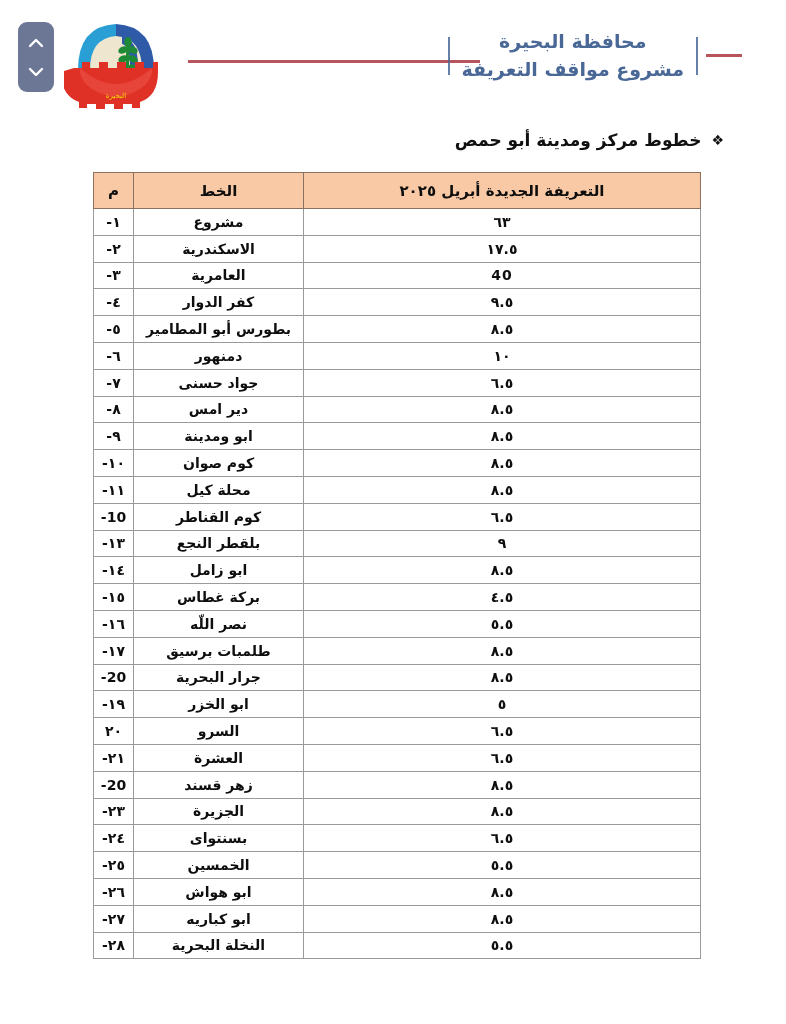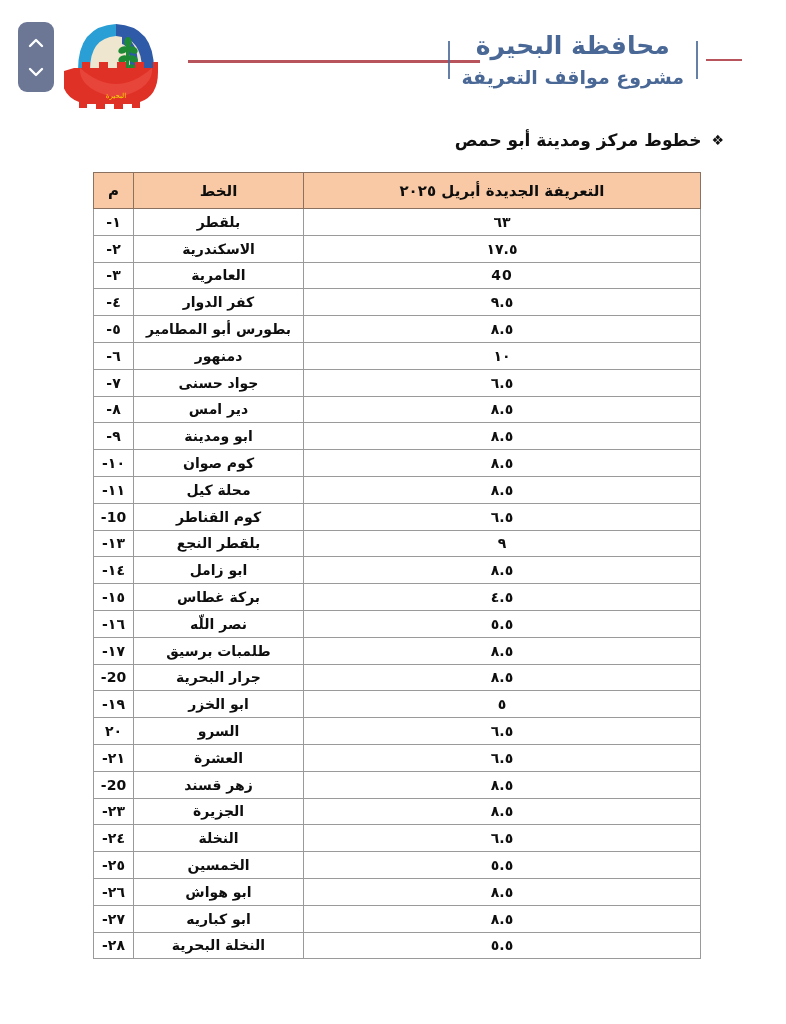--- a/index.html
+++ b/index.html
@@ -37,21 +37,21 @@
     display:flex; align-items:center; gap:0;
     direction:rtl;
   }
   .title-lines{
     text-align:center;
     color:#4a6896;
     font-weight:bold;
     line-height:1.45;
     padding:0 12px;
   }
-  .title-lines .l1{ font-size:25px; letter-spacing:0px; }
+  .title-lines .l1{ font-size:19px; letter-spacing:0px; }
   .title-lines .l2{ font-size:19px; }
   .vbar{
     width:2px; height:38px; background:#4a6896; opacity:.85;
   }
   .short-dash{
     width:36px; height:2.5px; background:#b8545c; margin:0 8px;
   }
   .long-dash{
     position:absolute; left:188px; top:60px;
     width:292px; height:2.5px; background:#b8545c;
@@ -180,21 +180,21 @@
   <thead>
     <tr>
       <th class="col-tariff">التعريفة الجديدة أبريل ٢٠٢٥</th>
       <th class="col-line">الخط</th>
       <th class="col-no">م</th>
     </tr>
   </thead>
   <tbody>
       <tr>
         <td class="cell-tariff">٦٣</td>
-        <td class="cell-line">بلقطر</td>
+        <td class="cell-line">مشروع</td>
         <td class="cell-no">١-</td>
       </tr>
       <tr>
         <td class="cell-tariff">١٧.٥</td>
         <td class="cell-line">الاسكندرية</td>
         <td class="cell-no">٢-</td>
       </tr>
       <tr>
         <td class="cell-tariff">40</td>
         <td class="cell-line">العامرية</td>
@@ -295,21 +295,21 @@
         <td class="cell-line">زهر قسند</td>
         <td class="cell-no">20-</td>
       </tr>
       <tr>
         <td class="cell-tariff">٨.٥</td>
         <td class="cell-line">الجزيرة</td>
         <td class="cell-no">٢٣-</td>
       </tr>
       <tr>
         <td class="cell-tariff">٦.٥</td>
-        <td class="cell-line">النخلة</td>
+        <td class="cell-line">بسنتواى</td>
         <td class="cell-no">٢٤-</td>
       </tr>
       <tr>
         <td class="cell-tariff">٥.٥</td>
         <td class="cell-line">الخمسين</td>
         <td class="cell-no">٢٥-</td>
       </tr>
       <tr>
         <td class="cell-tariff">٨.٥</td>
         <td class="cell-line">ابو هواش</td>

